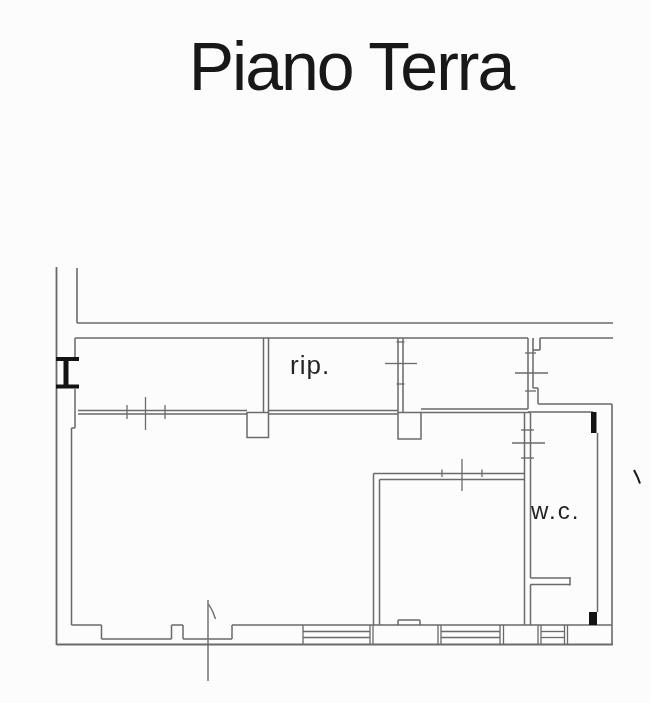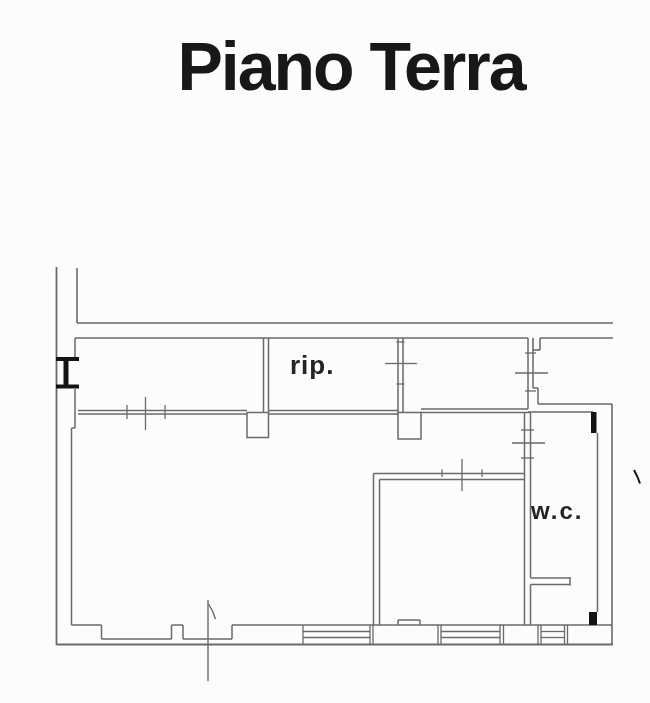--- a/index.html
+++ b/index.html
@@ -1,18 +1,18 @@
 <!DOCTYPE html>
 <html><head>
 <meta charset="utf-8">
 <style>
   html,body{margin:0;padding:0;}
   body{width:650px;height:703px;background:#fcfcfc;overflow:hidden;position:relative;
        font-family:"Liberation Sans", sans-serif;}
-  #plan-wrap{position:absolute;left:0;top:0;width:536px;height:703px;font-weight:bold;}
+  #plan-wrap{position:absolute;left:0;top:0;width:536px;height:703px;}
   svg{display:block;}
   svg text{font-family:"Liberation Sans", sans-serif;}
 </style>
 </head>
 <body style="background: rgb(252, 252, 252);">
 
 <div id="plan-wrap">
   <svg width="650" height="703" viewBox="0 0 650 703" xmlns="http://www.w3.org/2000/svg">
     <text x="351" y="90" font-size="68" letter-spacing="-2" text-anchor="middle" fill="#181818">Piano Terra</text>
   <g stroke="#6a6a6a" stroke-width="1.8" stroke-linecap="butt" fill="none">

